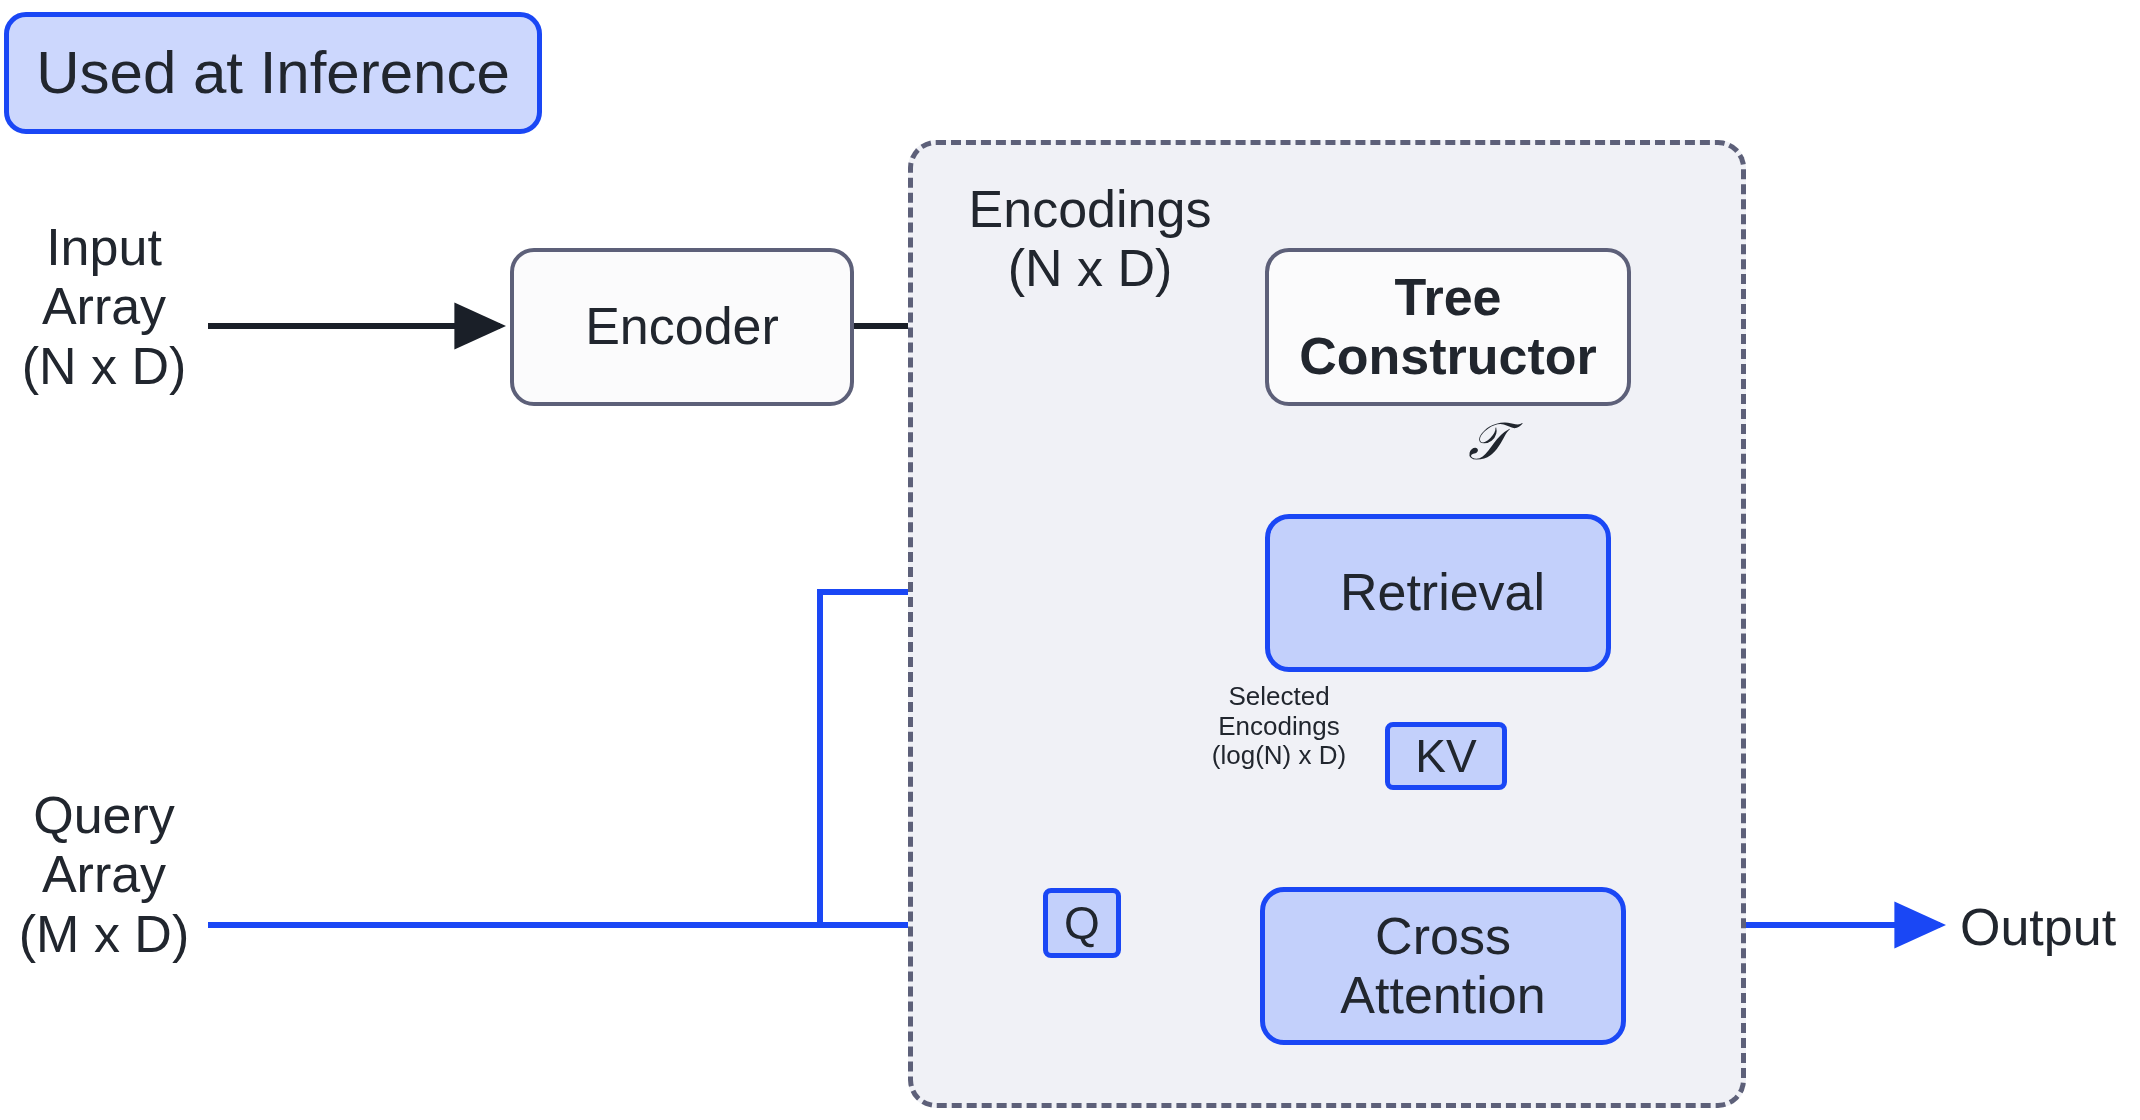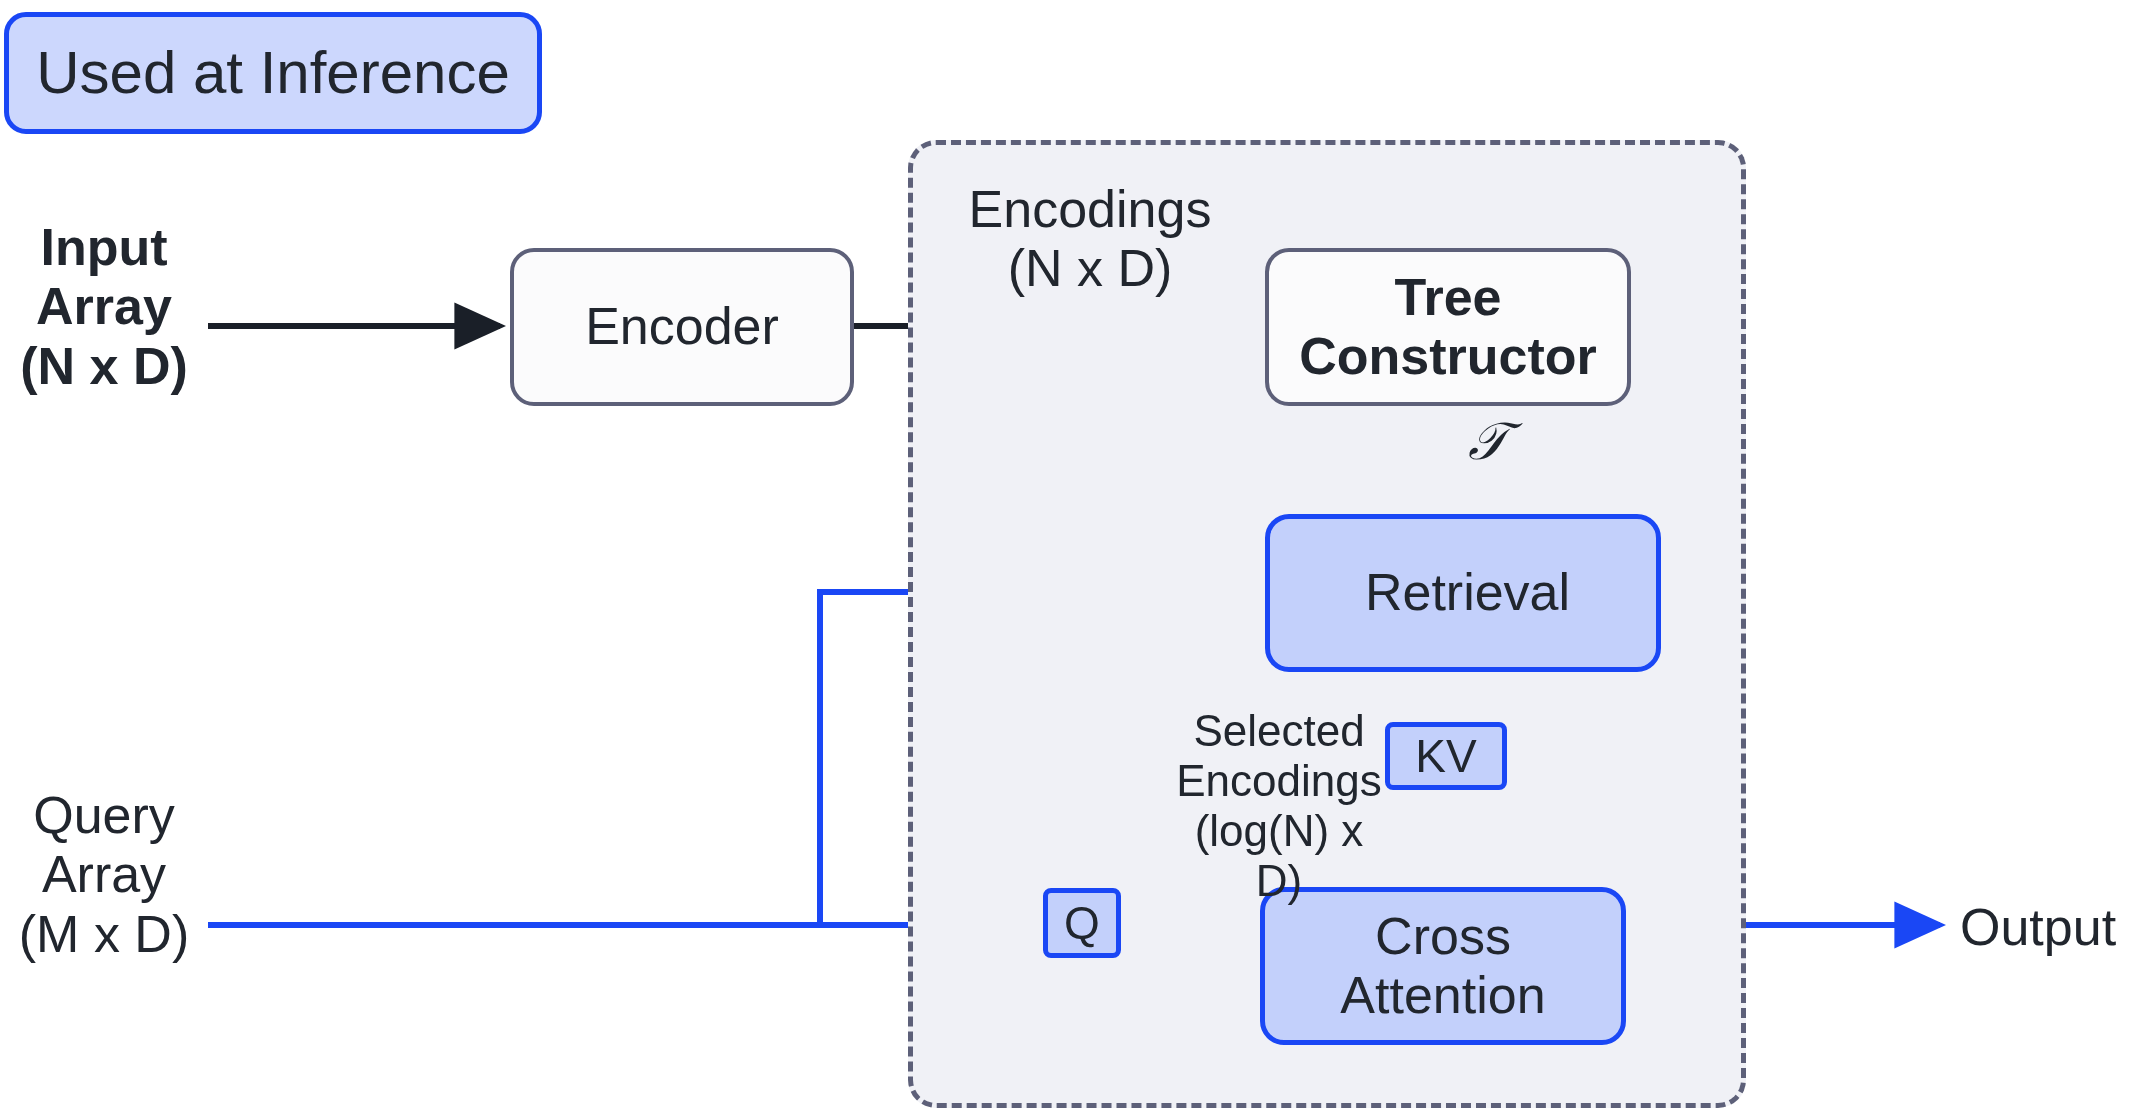--- a/index.html
+++ b/index.html
@@ -64,21 +64,21 @@
   
   .label {
     position: absolute;
     color: #21262e;
     line-height: 1.14;
     text-align: center;
     z-index: 5;
     white-space: pre-line;
   }
   .label-lg { font-size: 52px; }
-  .label-sm { font-size: 44px; margin-top: 24px; }
+  .label-sm { font-size: 26px; }
   .label-cal {
     font-family: "DejaVu Serif", serif;
     font-style: italic;
     font-size: 52px;
   }
   
   #tca-region {
     position: absolute;
     left: 908px;
     top: 140px;
@@ -126,38 +126,38 @@
 
     <line x1="1120" y1="925" x2="1255" y2="925" stroke="#1a47f5" stroke-width="6" marker-end="url(#arrow-blue)"></line>
 
     <line x1="1630" y1="925" x2="1940" y2="925" stroke="#1a47f5" stroke-width="6" marker-end="url(#arrow-blue)"></line>
   </svg>
 
   <div class="node badge-blue" style="left:4px; top:12px; width:538px; height:122px;">
     <span>Used at Inference</span>
   </div>
 
-  <div class="label label-lg" style="left:0px; top:218px; width:208px;font-weight:bold;">Input
+  <div class="label label-lg" style="left:0px; top:218px; width:208px;">Input
 Array
 (N x D)</div>
 
   <div class="label label-lg" style="left:0px; top:786px; width:208px;">Query
 Array
 (M x D)</div>
 
   <div class="node box-grey" style="left:510px; top:248px; width:344px; height:158px;">
     <span>Encoder</span>
   </div>
 
   <div class="node box-grey" style="left:1265px; top:248px; width:366px; height:158px; white-space:pre-line;font-weight:bold;">
     <span>Tree
 Constructor</span>
   </div>
 
-  <div class="node box-blue" style="left:1265px; top:514px; width:396px; height:158px;padding-left:9px;">
+  <div class="node box-blue" style="left:1265px; top:514px; width:346px; height:158px;padding-left:9px;">
     <span>Retrieval</span>
   </div>
 
   <div class="node chip-blue" style="left:1385px; top:722px; width:122px; height:68px;">
     <span>KV</span>
   </div>
 
   <div class="node chip-blue" style="left:1043px; top:888px; width:78px; height:70px;">
     <span>Q</span>
   </div>

